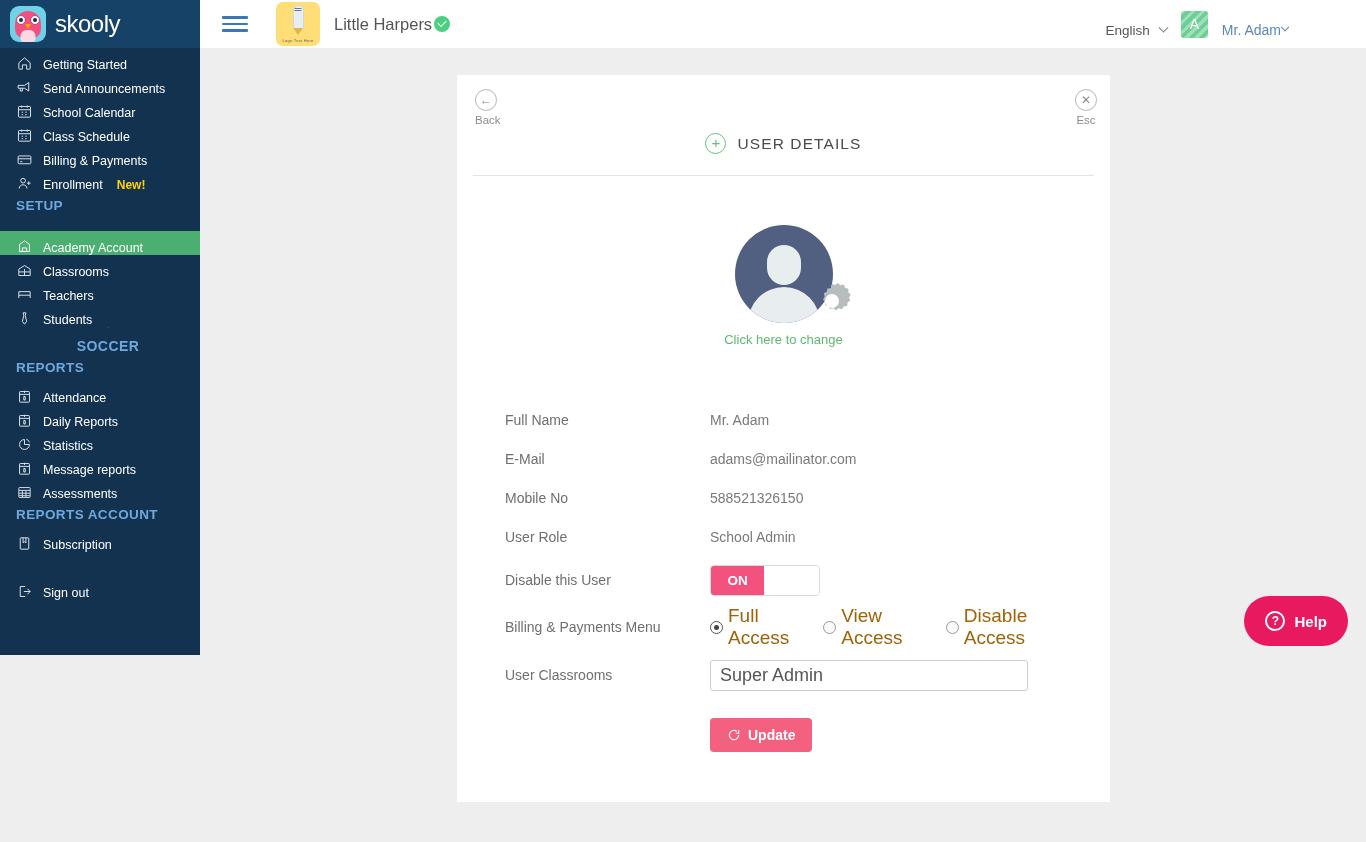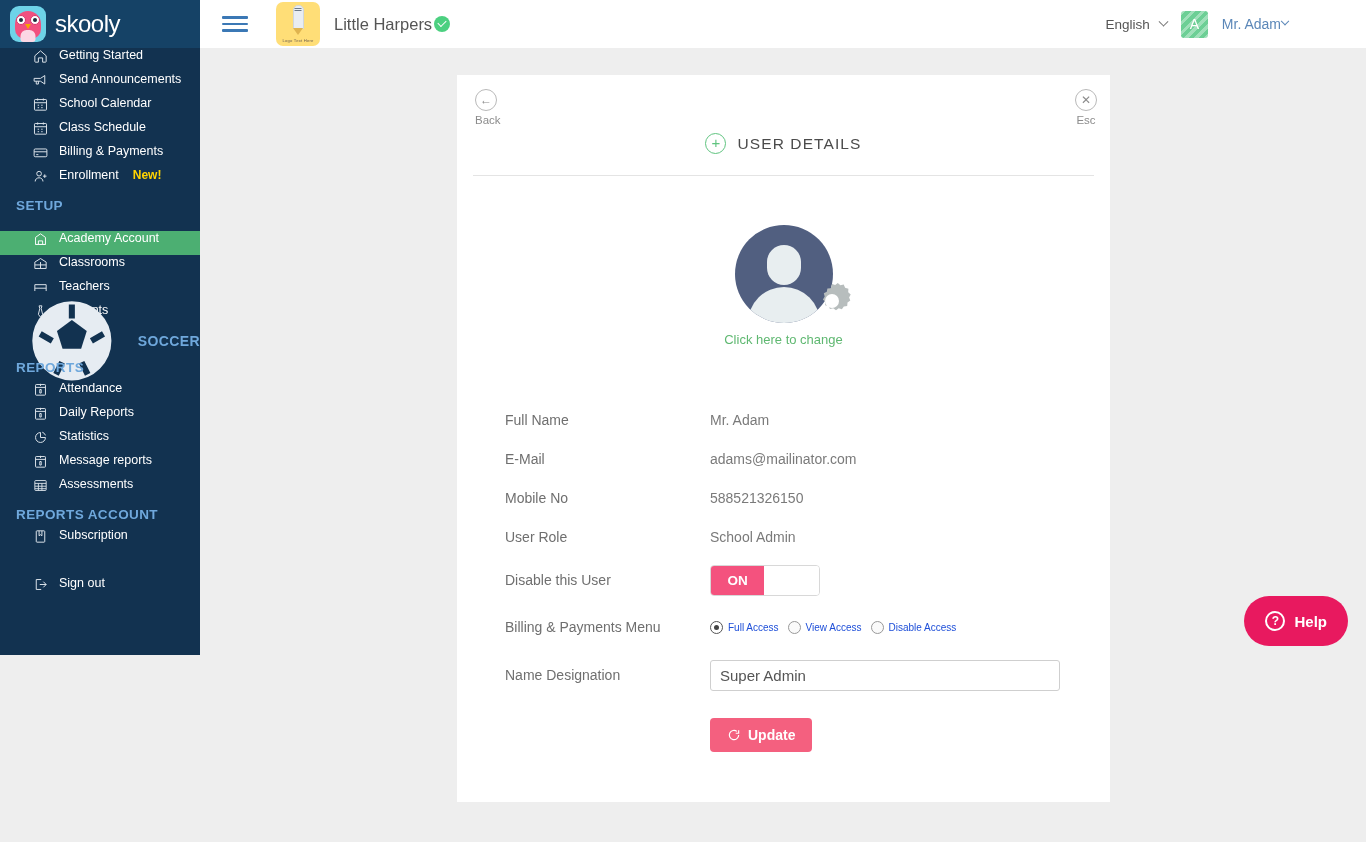--- a/index.html
+++ b/index.html
@@ -46,35 +46,35 @@
   .owl-beak {
     position:absolute; left:50%; top:18px; transform:translateX(-50%);
     width:0; height:0; border-left:3px solid transparent;
     border-right:3px solid transparent; border-top:5px solid #f7a400;
   }
   .brand-word {
     font-size:24px; font-weight:400; letter-spacing:-0.5px; color:#fff;
   }
 
   .nav-item {
-    display:flex; align-items:flex-start; height:24px; padding-left:32px;
+    display:flex; align-items:flex-end; height:24px; padding-left:16px;
     gap:10px; font-size:12.5px; color:#ffffff; cursor:pointer;
     margin-bottom:0;
   }
   .nav-spacer { height:24px; display:flex; align-items:center; padding-left:16px; gap:10px;}
   .nav-item .ic { width:17px; height:17px; flex:none; display:block; opacity:.95; }
   .nav-item.active { background:#4caf72;margin-top:12px; }
   .nav-label { white-space:nowrap; }
   .nav-badge { color:#ffd400; font-weight:bold; font-size:12px; margin-left:4px; }
   .nav-section {
     font-size:13.5px; color:#6fa8dc; font-weight:700; letter-spacing:.4px;
     padding-left:16px; height:27px; display:flex; align-items:center;
   }
   .nav-section.soccer { color:#6fa8dc; font-size:14px; padding-left:16px; gap:10px;}
-  .soccer-row { display:flex; align-items:center; gap:10px; padding-left:16px; height:27px;}
+  .soccer-row { display:flex; align-items:center; gap:10px; padding-left:16px; height:27px;flex-direction:column;}
   .soccer-row .nav-section { padding-left:0; }
 
   
   #topbar {
     position:absolute; left:200px; top:0; right:0; height:48px;
     background:#ffffff; display:flex; align-items:center; z-index:15;
   }
   #hamburger { margin-left:22px; width:26px; cursor:pointer; }
   #hamburger span { display:block; height:2.5px; background:#3b78b5; margin:4px 0; border-radius:1px;}
   #school-logo {
@@ -103,21 +103,21 @@
   .verified {
     width:16px; height:16px; border-radius:50%; background:#4cd080;
     margin-left:2px; position:relative; flex:none;
   }
   .verified::after {
     content:""; position:absolute; left:4px; top:4px; width:7px; height:4px;
     border-left:1.8px solid #fff; border-bottom:1.8px solid #fff;
     transform:rotate(-45deg);
   }
   #topbar-right {
-    margin-left:auto; display:flex; align-items:center; gap:14px; margin-right:78px;
+    margin-left:auto; display:flex; align-items:flex-end; gap:14px; margin-right:78px;
   }
   #lang { font-size:13.5px; color:#555; display:flex; align-items:center; gap:10px; cursor:pointer;}
   .chev { width:7px; height:7px; border-right:1.6px solid #777; border-bottom:1.6px solid #777;
           transform:rotate(45deg) translate(-2px,-2px); }
   #avatar {
     width:27px; height:27px; border-radius:3px;
     background:
       repeating-linear-gradient(-45deg, rgba(255,255,255,.35) 0 3px, rgba(255,255,255,0) 3px 7px),
       #6ccf95;
     color:#fff; font-size:14px; display:flex; align-items:center; justify-content:center;
@@ -178,35 +178,35 @@
   .toggle {
     width:110px; height:31px; border:1px solid #d8d8d8; border-radius:4px;
     display:flex; overflow:hidden; cursor:pointer; background:#fff;
   }
   .toggle .on {
     width:53px; background:#f4527e; color:#fff; font-size:13.5px; font-weight:bold;
     display:flex; align-items:center; justify-content:center;
   }
   .toggle .off { flex:1; background:#fff; }
 
-  .radios { display:flex; align-items:center; gap:9px; font-size:10px; color:#1d4ed8; }
+  .radios { display:flex; align-items:center; gap:9px; font-size:19px; color:#a16207; }
   .radio-opt { display:flex; align-items:center; gap:5px; cursor:pointer; }
   .rdo {
     width:13px; height:13px; border-radius:50%; border:1px solid #999;
     background:#fafafa; position:relative; flex:none;
   }
   .rdo.sel { border-color:#555; background:#fff; }
   .rdo.sel::after {
     content:""; position:absolute; left:3px; top:3px; width:5px; height:5px;
     border-radius:50%; background:#444;
   }
 
   #designation-input {
-    width:350px; height:31px; border:1px solid #cfcfcf; border-radius:3px;
-    padding:0 9px; font-size:15px; color:#555; font-family:"Liberation Sans", sans-serif;
+    width:318px; height:31px; border:1px solid #cfcfcf; border-radius:3px;
+    padding:0 9px; font-size:18px; color:#555; font-family:"Liberation Sans", sans-serif;
     background:#fff;
   }
   #update-row { margin-top:18px; padding-left:205px; }
   #update-btn {
     background:#f4607f; border:none; color:#fff; font-size:14px; font-weight:bold;
     height:34px; padding:0 17px; border-radius:4px; cursor:pointer;
     display:flex; align-items:center; gap:7px; font-family:"Liberation Sans", sans-serif;
   }
   .refresh-ic { width:14px; height:14px; }
 
@@ -471,21 +471,21 @@
           <span>View Access</span>
         </label>
         <label class="radio-opt">
           <span class="rdo"></span>
           <span>Disable Access</span>
         </label>
       </div>
     </div>
 
     <div class="row" style="min-height:50px">
-      <div class="lbl">Name Designation</div>
+      <div class="lbl">User Classrooms</div>
       <input id="designation-input" type="text" value="Super Admin" style="">
     </div>
 
     <div id="update-row">
       <button id="update-btn">
         <svg class="refresh-ic" viewBox="0 0 24 24" fill="none" stroke="#ffffff" stroke-width="2">
           <path d="M20 12a8 8 0 1 1-3-6.2"></path>
             <path d="M20 4v5h-5"></path>
         </svg>
         <span>Update</span>

